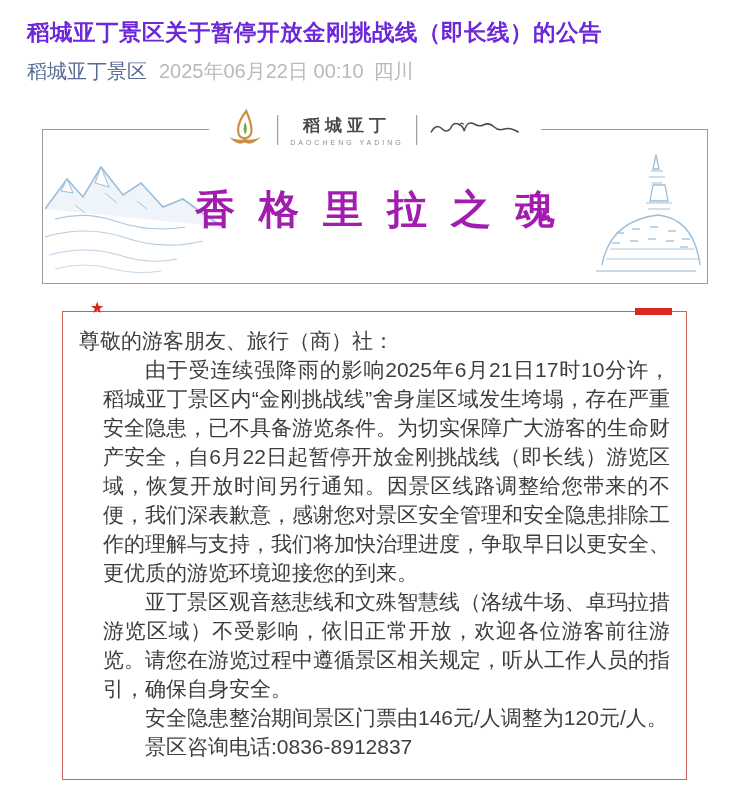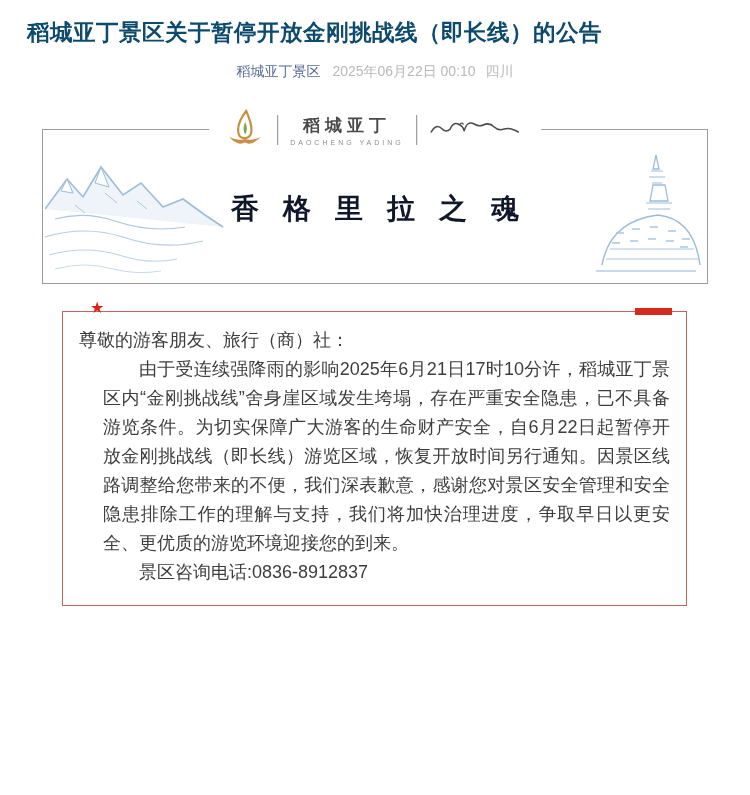--- a/index.html
+++ b/index.html
@@ -10,30 +10,29 @@
     color: #3d3d3d;
     overflow: hidden;
   }
   .article { padding: 0 27px; }
 
   
   .page-title {
     padding-top: 17px;
     font-size: 22.5px;
     font-weight: 700;
-    color: #0c4a6e;
+    color: #6d28d9;
     line-height: 31px;
     letter-spacing: 0.5px;
   }
   .meta {
     margin-top: 13px;
-    font-size: 14px;
+    font-size: 20px;
     color: #b9b9b9;
     line-height: 20px;
-    text-align: center;
   }
   .meta .account { color: #576b95; margin-right: 12px; cursor: pointer; }
   .meta .loc { margin-left: 10px; }
 
   
   .banner {
     position: relative;
     margin: 48px 15px 0;
     height: 155px;
     border: 1px solid #9c9c9c;
@@ -67,22 +66,22 @@
     letter-spacing: 3px;
   }
   .slogan {
     position: absolute;
     top: 55px;
     left: 0;
     width: 100%;
     text-align: center;
     font-family: "DejaVu Serif", serif;
     font-weight: 700;
-    font-size: 28px;
-    color: #0f172a;
+    font-size: 40px;
+    color: #a21caf;
     letter-spacing: 24px;
     text-indent: 24px;
     line-height: 48px;
   }
   .sketch { position: absolute; bottom: 0; }
   .sketch-left { left: 2px; }
   .sketch-right { right: 3px; }
 
   
   .notice-box {
@@ -102,21 +101,21 @@
   }
   .corner-bar {
     position: absolute;
     top: -4px;
     right: 14px;
     width: 37px;
     height: 7px;
     background: #d7291d;
   }
   .notice-box p {
-    font-size: 18px;
+    font-size: 21px;
     line-height: 29px;
     color: #3d3d3d;
     text-align: justify;
   }
   .notice-box p.indent { text-indent: 2em; margin-left: 24px; }
   .sign-block { margin-top: 22px; text-align: right; }
   .sign-block p { text-align: right; line-height: 29px; }
 </style>
 </head>
 <body>
@@ -185,17 +184,19 @@
 
     <div class="slogan">香格里拉之魂</div>
   </div>
 
   <div class="notice-box">
     <span class="corner-star">★</span>
     <span class="corner-bar"></span>
 
     <p>尊敬的游客朋友、旅行（商）社：</p>
     <p class="indent">由于受连续强降雨的影响2025年6月21日17时10分许，稻城亚丁景区内“金刚挑战线”舍身崖区域发生垮塌，存在严重安全隐患，已不具备游览条件。为切实保障广大游客的生命财产安全，自6月22日起暂停开放金刚挑战线（即长线）游览区域，恢复开放时间另行通知。因景区线路调整给您带来的不便，我们深表歉意，感谢您对景区安全管理和安全隐患排除工作的理解与支持，我们将加快治理进度，争取早日以更安全、更优质的游览环境迎接您的到来。</p>
+    <p class="indent">亚丁景区观音慈悲线和文殊智慧线（洛绒牛场、卓玛拉措游览区域）不受影响，依旧正常开放，欢迎各位游客前往游览。请您在游览过程中遵循景区相关规定，听从工作人员的指引，确保自身安全。</p>
+    <p class="indent">安全隐患整治期间景区门票由146元/人调整为120元/人。</p>
     <p class="indent">景区咨询电话:0836-8912837</p>
 
   </div>
 
 </div>
 
 </body></html>

